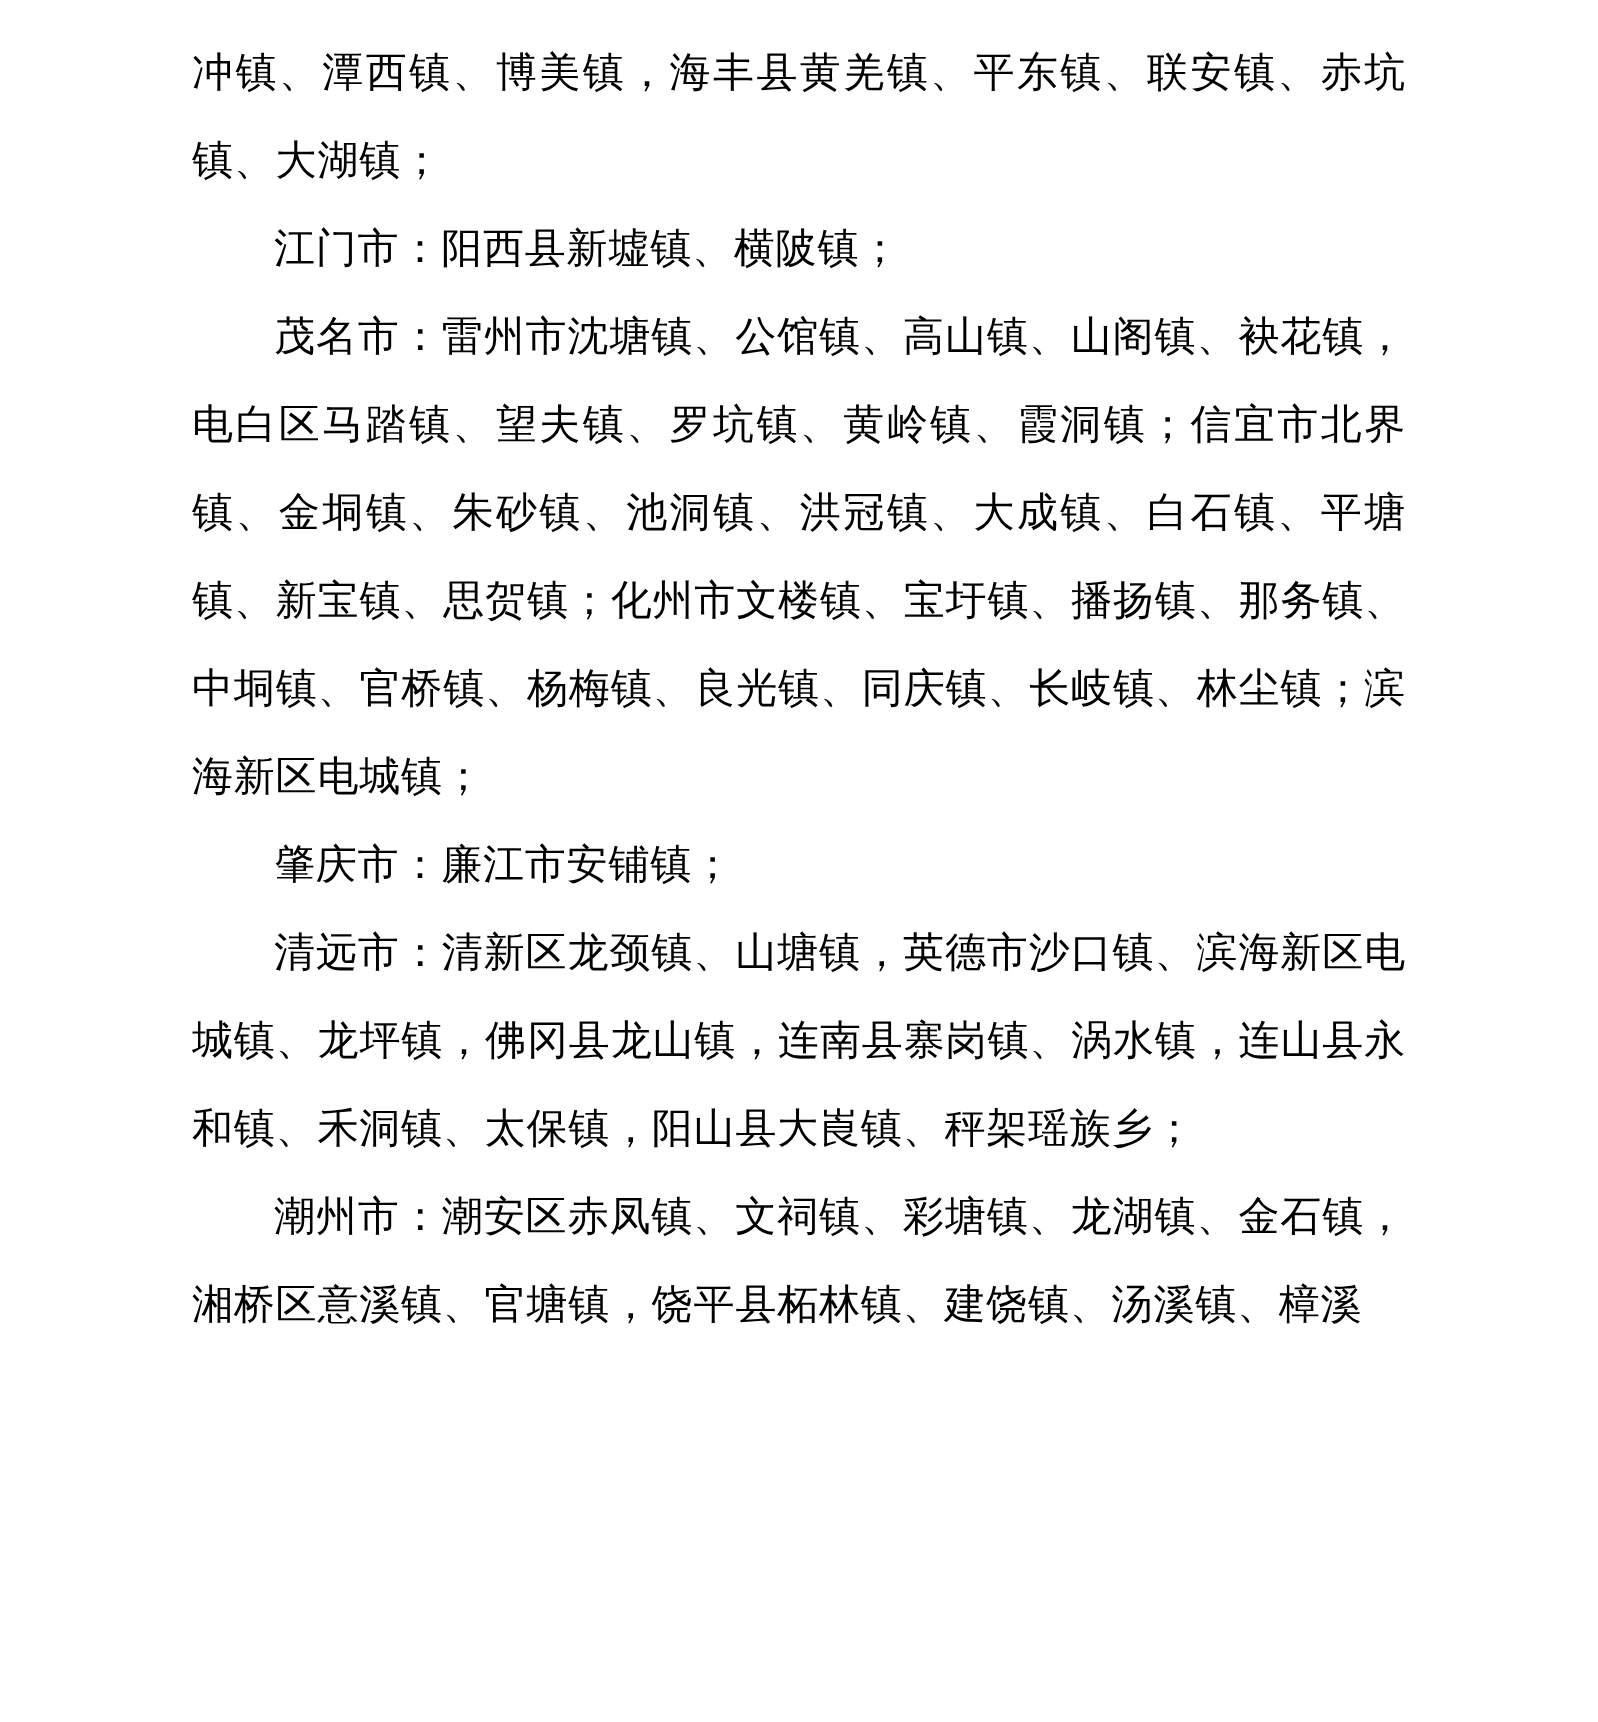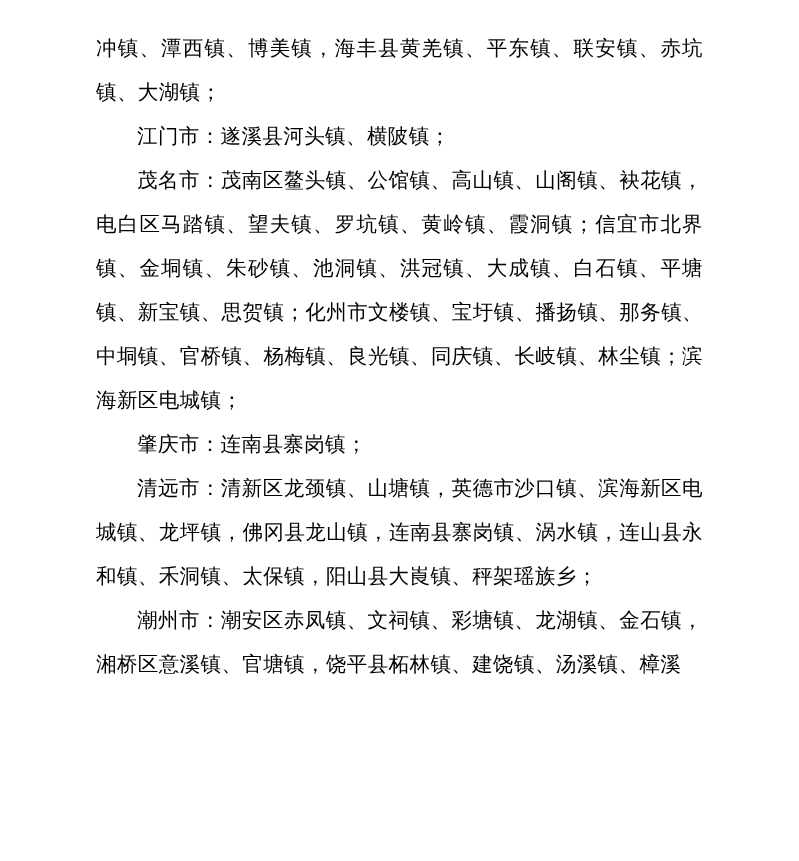--- a/index.html
+++ b/index.html
@@ -11,21 +11,21 @@
     width: 799px;
     height: 861px;
     font-family: "DejaVu Serif", "Liberation Serif", serif;
     color: #000000;
     overflow: hidden;
   }
   .page {
     width: 799px;
     height: 861px;
     box-sizing: border-box;
-    padding: 26px 96px 0 96px;
+    padding: 14px 96px 0 96px;
     background: #ffffff;
   }
   .doc-body {
     font-size: 20.5px;
     line-height: 44px;
     letter-spacing: 0.4px;
     text-align: justify;
     text-justify: inter-ideograph;
   }
   p.para {
@@ -36,19 +36,19 @@
     margin: 0;
     text-indent: 41px;
   }
 </style>
 </head>
 <body>
 
 <div class="page">
   <div class="doc-body">
     <p class="para">冲镇、潭西镇、博美镇，海丰县黄羌镇、平东镇、联安镇、赤坑镇、大湖镇；</p>
-    <p class="indent">江门市：遂溪县河头镇、横陂镇；</p>
-    <p class="indent">茂名市：茂南区鳌头镇、公馆镇、高山镇、山阁镇、袂花镇，电白区马踏镇、望夫镇、罗坑镇、黄岭镇、霞洞镇；信宜市北界镇、金垌镇、朱砂镇、池洞镇、洪冠镇、大成镇、白石镇、平塘镇、新宝镇、思贺镇；化州市文楼镇、宝圩镇、播扬镇、那务镇、中垌镇、官桥镇、杨梅镇、良光镇、同庆镇、长岐镇、林尘镇；滨海新区电城镇；</p>
-    <p class="indent">肇庆市：连南县寨岗镇；</p>
+    <p class="indent">江门市：阳西县新墟镇、横陂镇；</p>
+    <p class="indent">茂名市：雷州市沈塘镇、公馆镇、高山镇、山阁镇、袂花镇，电白区马踏镇、望夫镇、罗坑镇、黄岭镇、霞洞镇；信宜市北界镇、金垌镇、朱砂镇、池洞镇、洪冠镇、大成镇、白石镇、平塘镇、新宝镇、思贺镇；化州市文楼镇、宝圩镇、播扬镇、那务镇、中垌镇、官桥镇、杨梅镇、良光镇、同庆镇、长岐镇、林尘镇；滨海新区电城镇；</p>
+    <p class="indent">肇庆市：廉江市安铺镇；</p>
     <p class="indent">清远市：清新区龙颈镇、山塘镇，英德市沙口镇、滨海新区电城镇、龙坪镇，佛冈县龙山镇，连南县寨岗镇、涡水镇，连山县永和镇、禾洞镇、太保镇，阳山县大崀镇、秤架瑶族乡；</p>
     <p class="indent">潮州市：潮安区赤凤镇、文祠镇、彩塘镇、龙湖镇、金石镇，湘桥区意溪镇、官塘镇，饶平县柘林镇、建饶镇、汤溪镇、樟溪</p>
   </div>
 </div>
 
 </body></html>

